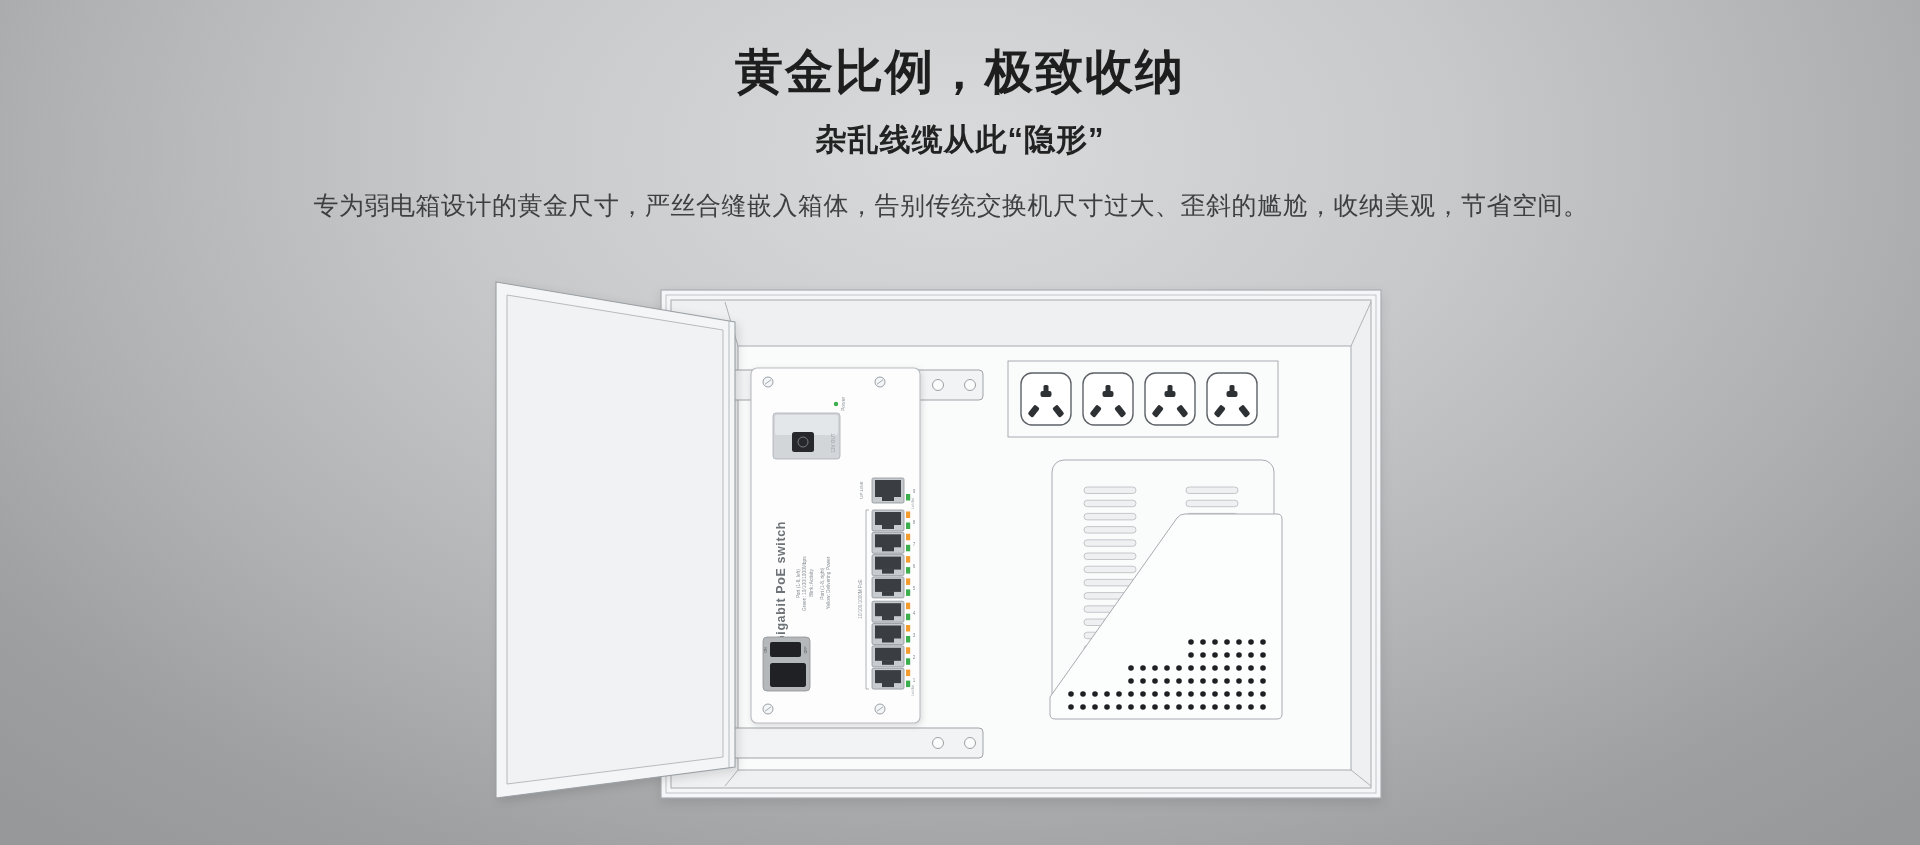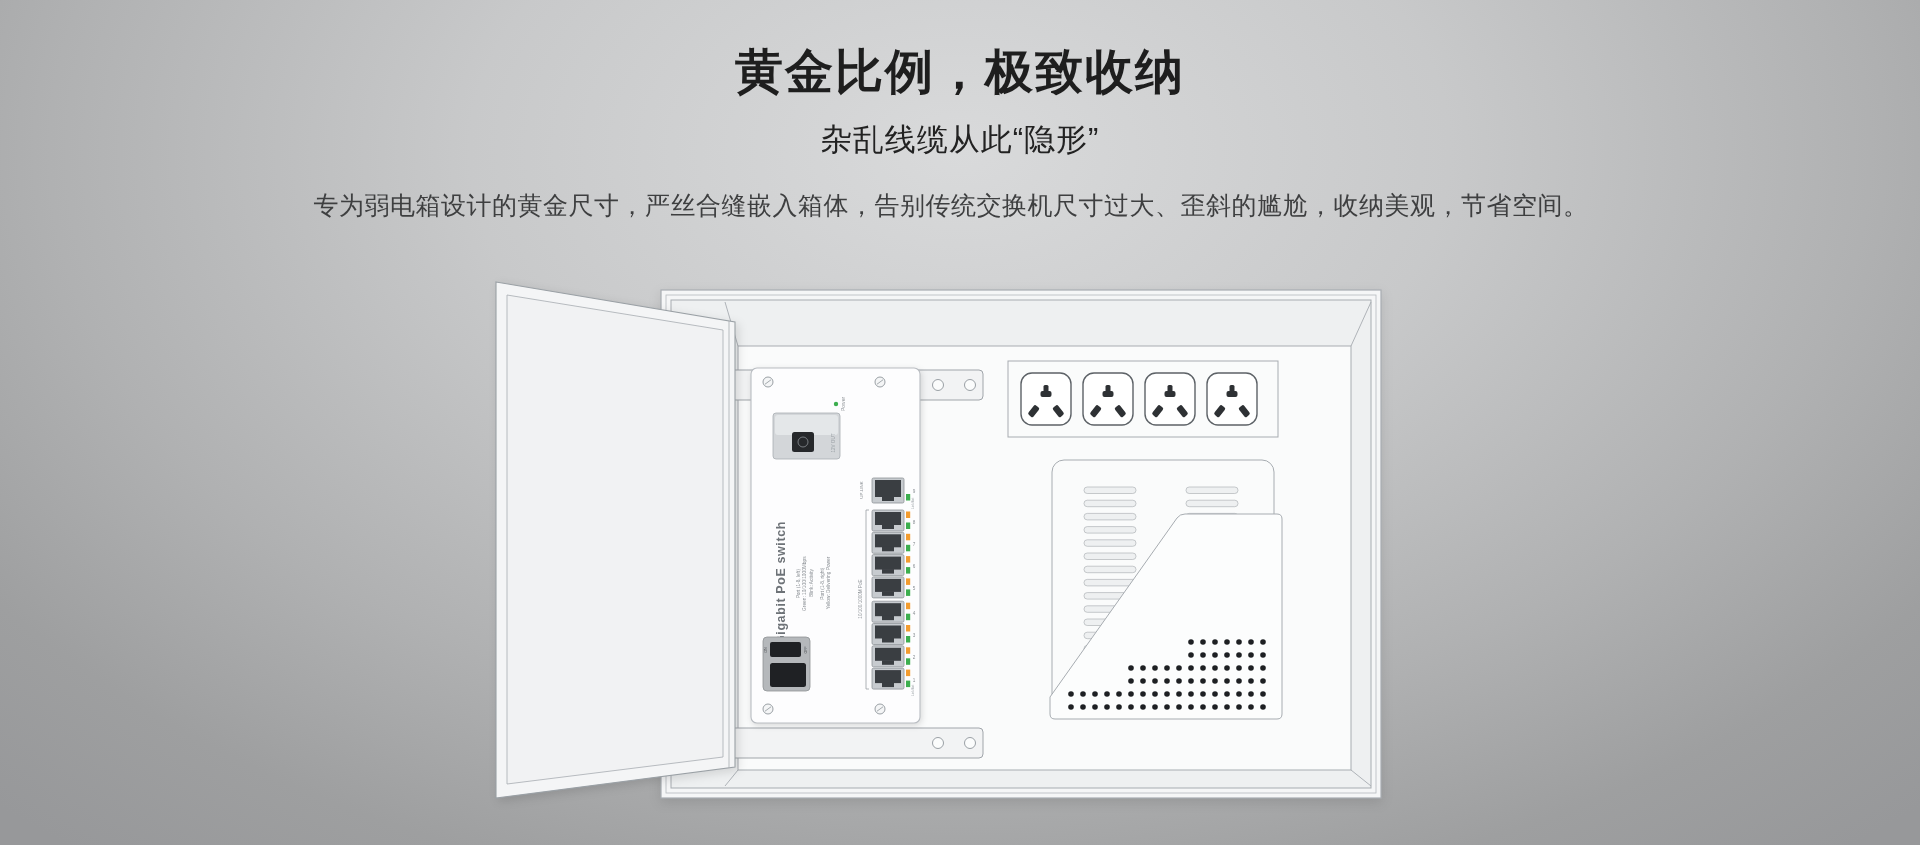--- a/index.html
+++ b/index.html
@@ -9,21 +9,21 @@
     background:radial-gradient(ellipse 1400px 900px at 50% 18%,
       #d9dadb 0%, #c8c9ca 35%, #b0b1b2 65%, #9e9fa0 85%, #97989a 100%);
   }
   .stage{position:relative;width:1920px;height:644px;}
   .hero-title{
     position:absolute;left:0;right:0;top:40px;text-align:center;
     font-size:48px;font-weight:bold;color:#1e1e1e;letter-spacing:2px;margin:0;
   }
   .hero-subtitle{
     position:absolute;left:0;right:0;top:119px;text-align:center;
-    font-size:31px;font-weight:400;color:#222;letter-spacing:1px;margin:0;
+    font-size:31px;font-weight:700;color:#222;letter-spacing:1px;margin:0;
   }
   .hero-desc{
     position:absolute;left:0;right:18px;top:189px;text-align:center;
     font-size:25px;font-weight:400;color:#3e3f40;letter-spacing:0.5px;margin:0;
   }
   .illu{position:absolute;left:480px;top:273px;width:950px;height:540px;}
   svg text{font-family:"Liberation Sans","DejaVu Sans",sans-serif;}
 </style>
 </head>
 <body>

